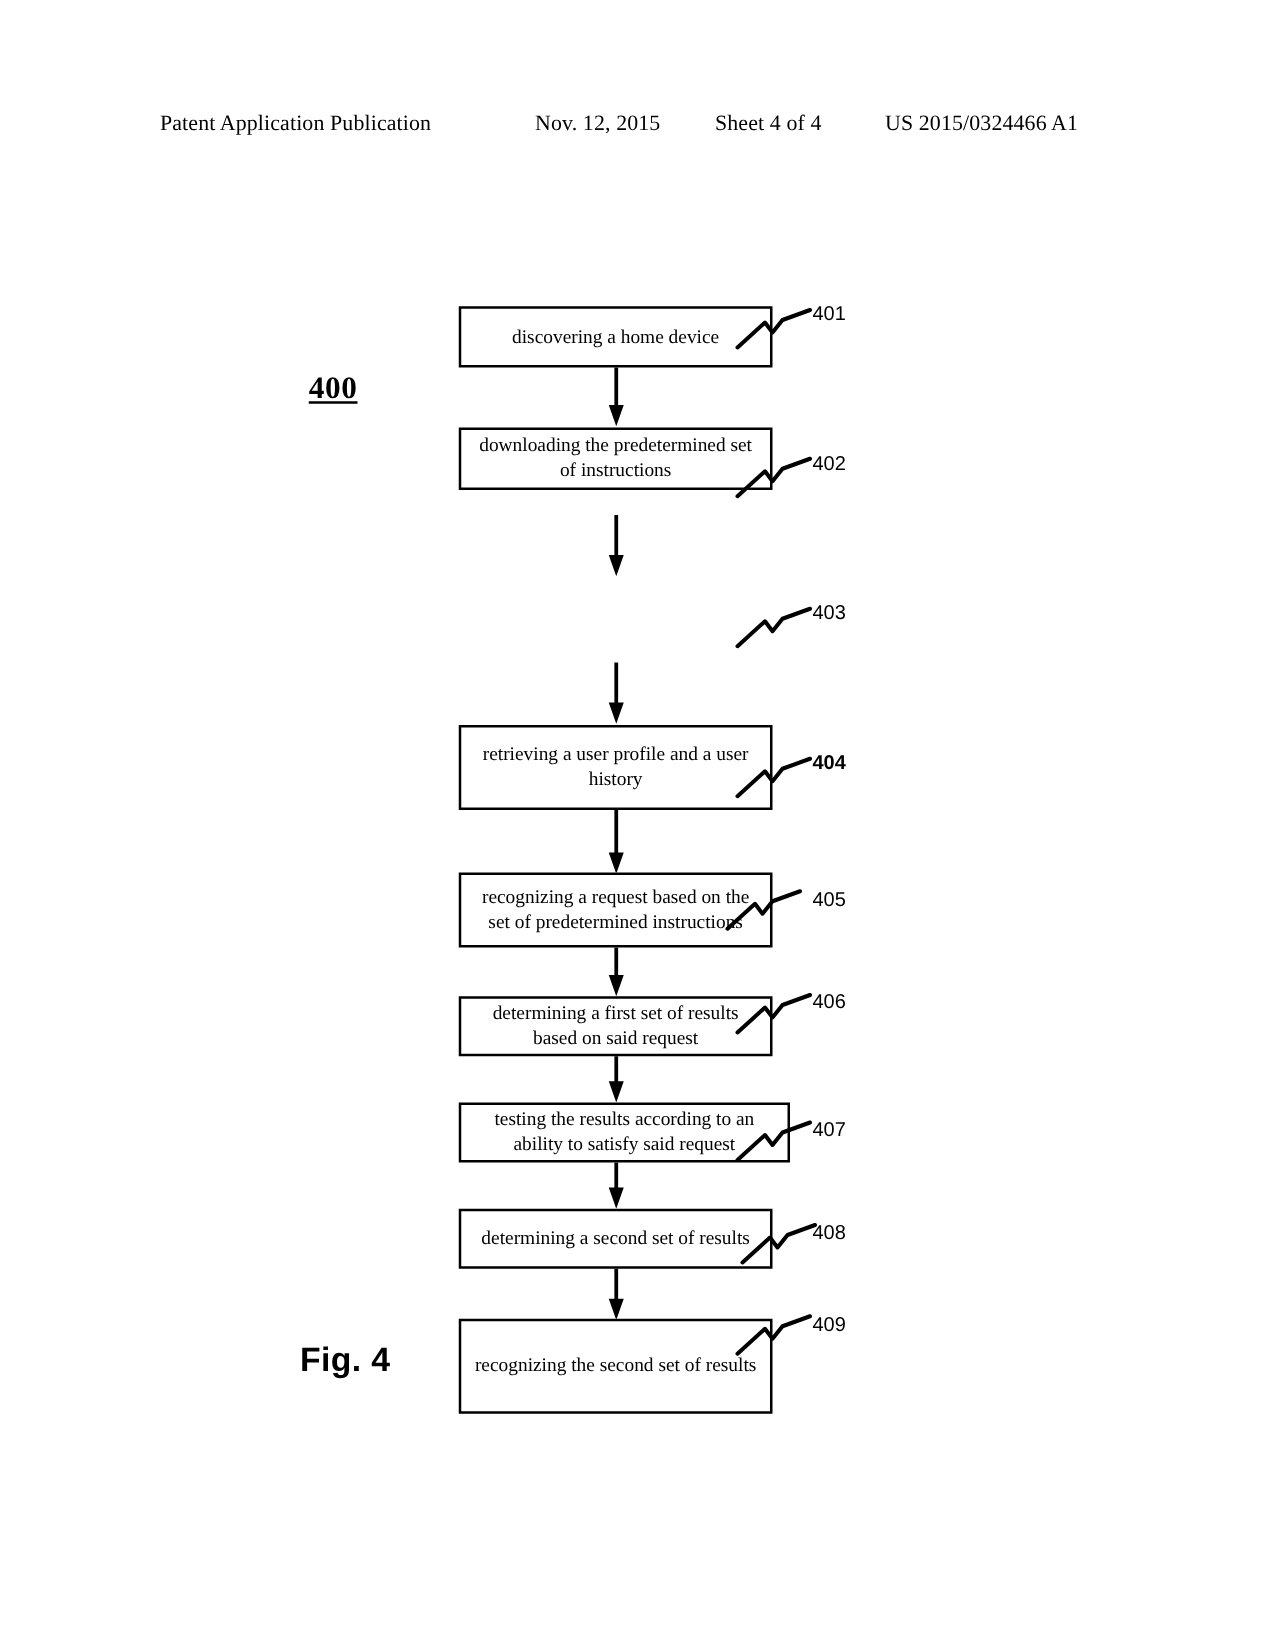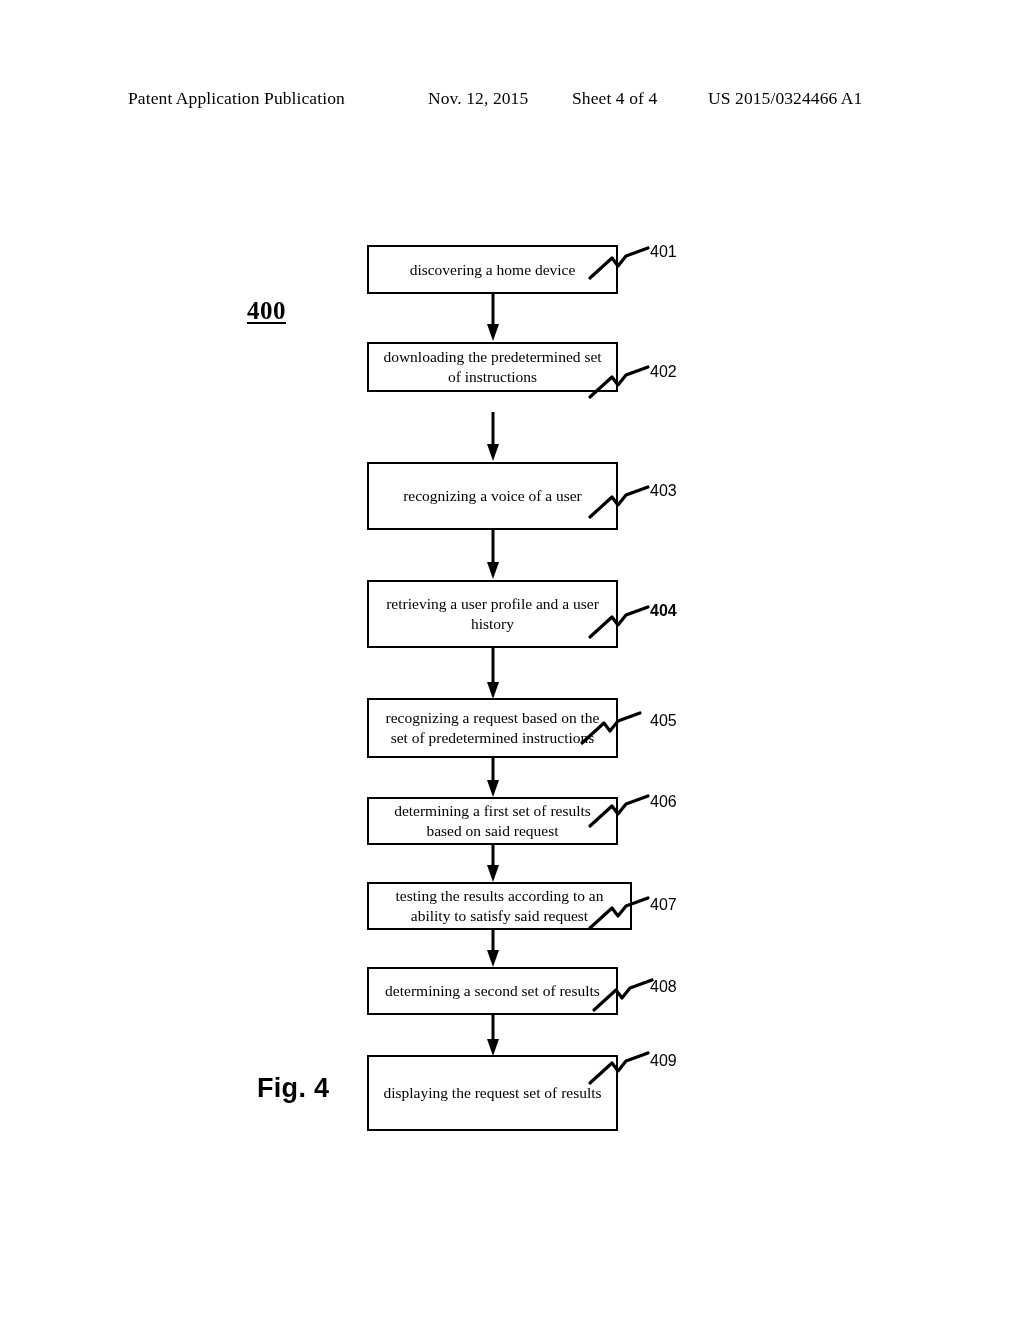--- a/index.html
+++ b/index.html
@@ -102,21 +102,20 @@
 
   
   .fig-caption {
     position: absolute;
     left: 240px;
     top: 1073px;
     font-family: "Liberation Sans", "DejaVu Sans", sans-serif;
     font-weight: bold;
     font-size: 27px;
     letter-spacing: 0.3px;
-    margin-left: 17px;
   }
 </style>
 </head>
 <body>
 
 <div class="page-header">
   <span class="hdr-pub">Patent Application Publication</span>
   <span class="hdr-date">Nov. 12, 2015</span>
   <span class="hdr-sheet">Sheet 4 of 4</span>
   <span class="hdr-num">US 2015/0324466 A1</span>
@@ -153,23 +152,20 @@
   </div>
   <div class="ref-num" style="left:650px; top:363px;">402</div>
 
   <div class="connector" style="left:486px; top:412px;">
     <svg width="14" height="50" viewBox="0 0 14 50">
       <line x1="7" y1="0" x2="7" y2="36" stroke="#000" stroke-width="3"></line>
       <polygon points="7,49 1,32 13,32" fill="#000"></polygon>
     </svg>
   </div>
 
-  <div class="flow-box" style="left:367px; top:462px; width:251px; height:68px;">
-    <span>recognizing a voice of a user</span>
-  </div>
   <div class="leader" style="left:588px; top:485px;">
     <svg width="62" height="34" viewBox="0 0 62 34">
       <path d="M2 32 L24 12 L30 20 L38 10 L60 2" fill="none" stroke="#000" stroke-width="3.2" stroke-linecap="round" stroke-linejoin="round"></path>
     </svg>
   </div>
   <div class="ref-num" style="left:650px; top:482px;">403</div>
 
   <div class="connector" style="left:486px; top:530px;">
     <svg width="14" height="50" viewBox="0 0 14 50">
       <line x1="7" y1="0" x2="7" y2="36" stroke="#000" stroke-width="3"></line>
@@ -256,21 +252,21 @@
   <div class="ref-num" style="left:650px; top:978px;">408</div>
 
   <div class="connector" style="left:486px; top:1015px;">
     <svg width="14" height="42" viewBox="0 0 14 42">
       <line x1="7" y1="0" x2="7" y2="28" stroke="#000" stroke-width="3"></line>
       <polygon points="7,41 1,24 13,24" fill="#000"></polygon>
     </svg>
   </div>
 
   <div class="flow-box" style="left:367px; top:1055px; width:251px; height:76px;">
-    <span>displaying the request set of results</span>
+    <span>recognizing the second set of results</span>
   </div>
   <div class="leader" style="left:588px; top:1051px;">
     <svg width="62" height="34" viewBox="0 0 62 34">
       <path d="M2 32 L24 12 L30 20 L38 10 L60 2" fill="none" stroke="#000" stroke-width="3.2" stroke-linecap="round" stroke-linejoin="round"></path>
     </svg>
   </div>
   <div class="ref-num" style="left:650px; top:1052px;">409</div>
 
   <div class="fig-caption">Fig. 4</div>
 

